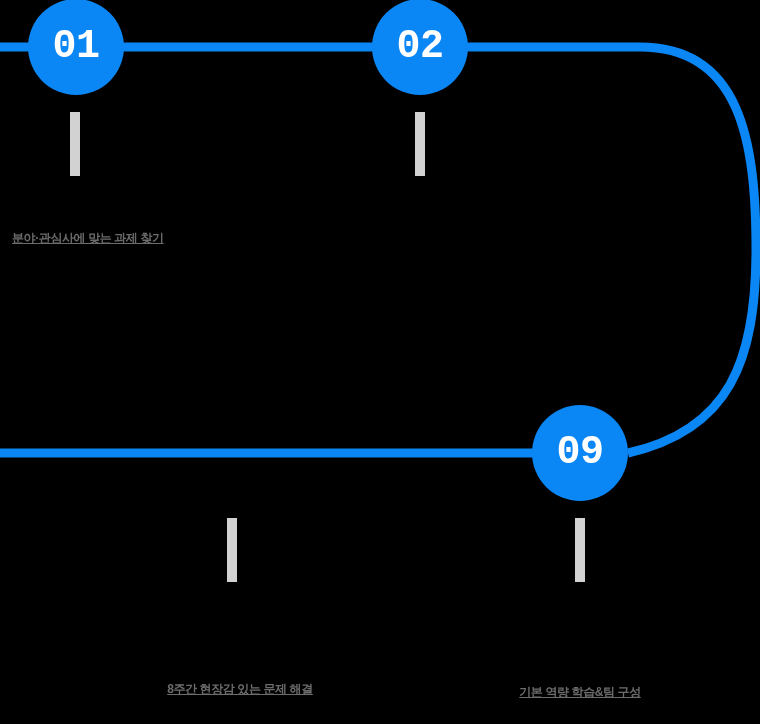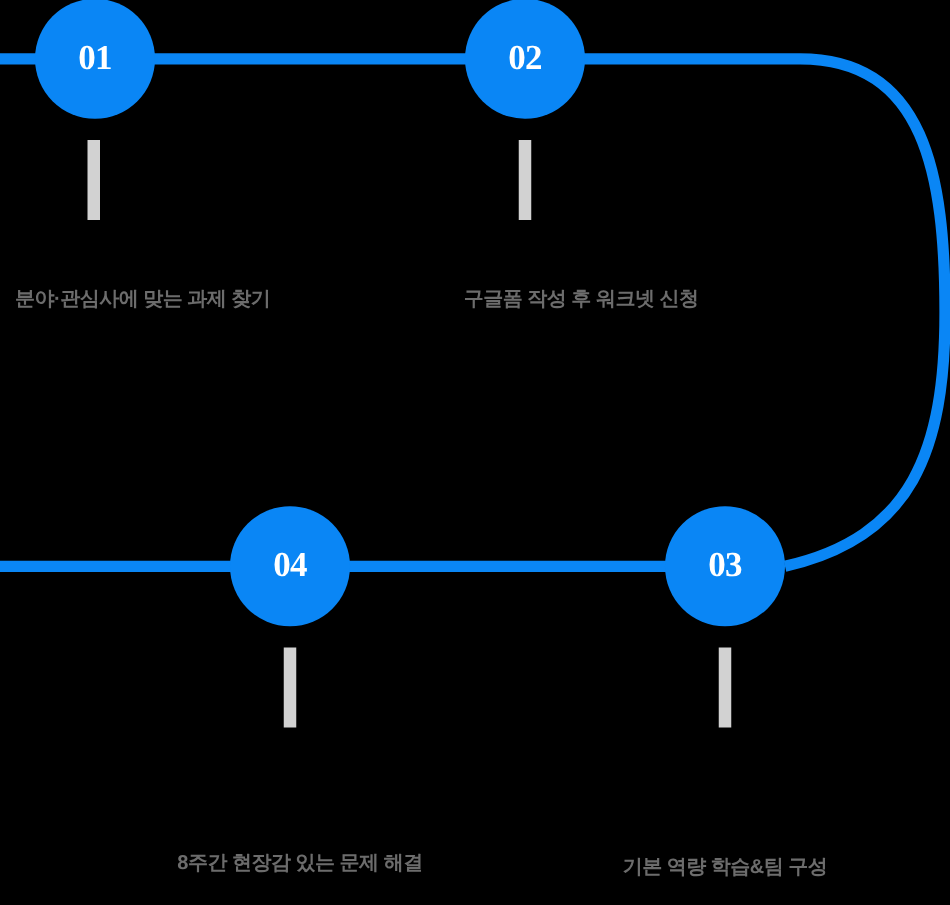--- a/index.html
+++ b/index.html
@@ -31,41 +31,42 @@
     height: 96px;
     border-radius: 50%;
     background: #0a86f5;
     display: flex;
     align-items: center;
     justify-content: center;
     box-sizing: border-box;
   }
   .step-number {
     color: #ffffff;
-    font-size: 28px;
+    font-size: 40px;
     font-weight: 700;
     letter-spacing: -0.5px;
     line-height: 1;
-    font-family: Liberation Serif, serif;
+    font-family: Liberation Mono, monospace;
   }
   .tick {
     position: absolute;
     width: 10px;
     height: 64px;
     background: #d2d2d2;
   }
   .step-label {
     position: absolute;
     color: #6c6c6c;
-    font-size: 16px;
+    font-size: 12px;
     font-weight: 700;
     white-space: nowrap;
     letter-spacing: -0.4px;
     line-height: 1;
     font-family: "Liberation Sans", "DejaVu Sans", sans-serif;
+    text-decoration: underline;
   }
   .lbl-center {
     transform: translateX(-50%);
   }
 </style>
 </head>
 <body>
 
 <div id="stage">
 
@@ -81,27 +82,23 @@
   <div class="step-node" style="left:28px; top:-1px;">
     <span class="step-number">01</span>
   </div>
   <div class="tick" style="left:70px; top:112px;"></div>
   <div class="step-label" style="left:12px; top:232px;">분야·관심사에 맞는 과제 찾기</div>
 
   <div class="step-node" style="left:372px; top:-1px;">
     <span class="step-number">02</span>
   </div>
   <div class="tick" style="left:415px; top:112px;"></div>
-  <div class="step-label" style="left:371px; top:232px;">구글폼 작성 후 워크넷 신청</div>
 
   <div class="step-node" style="left:532px; top:405px;">
-    <span class="step-number">03</span>
+    <span class="step-number">09</span>
   </div>
   <div class="tick" style="left:575px; top:518px;"></div>
   <div class="step-label lbl-center" style="left:580px; top:646px;margin-top:40px;">기본 역량 학습&amp;팀 구성</div>
 
-  <div class="step-node" style="left:184px; top:405px;">
-    <span class="step-number">04</span>
-  </div>
   <div class="tick" style="left:227px; top:518px;"></div>
   <div class="step-label lbl-center" style="left:240px; top:683px;">8주간 현장감 있는 문제 해결</div>
 
 </div>
 
 </body></html>

